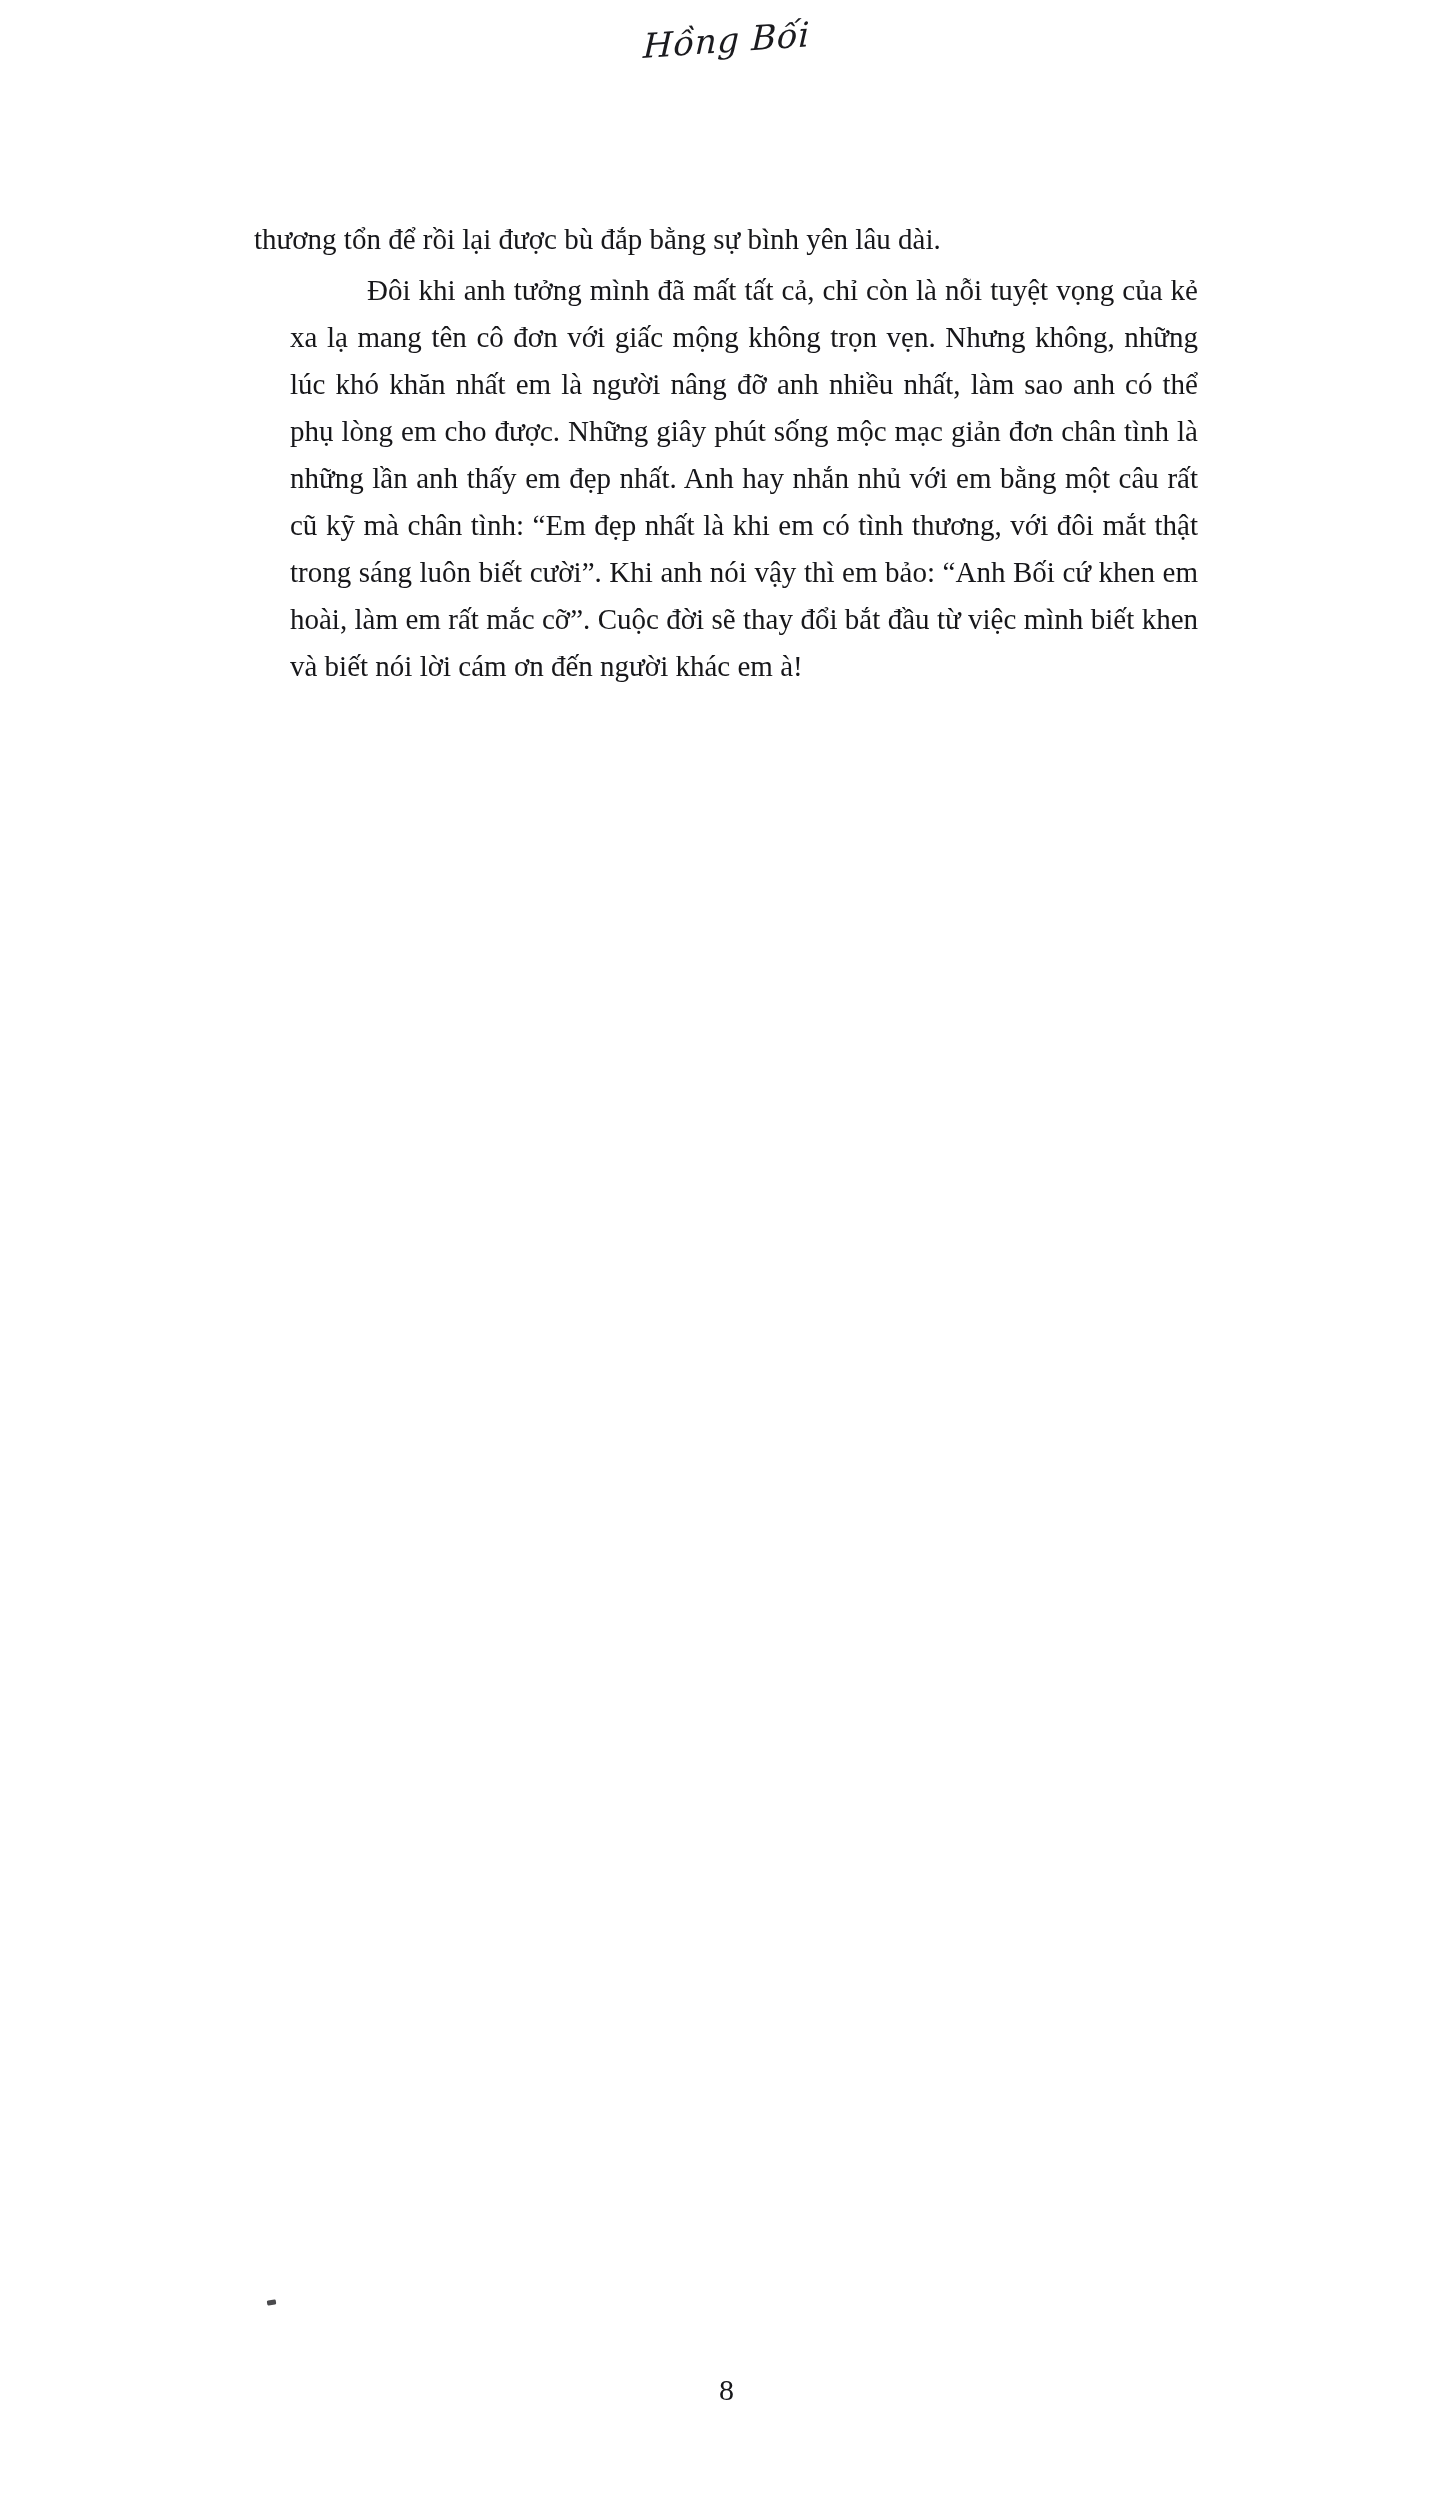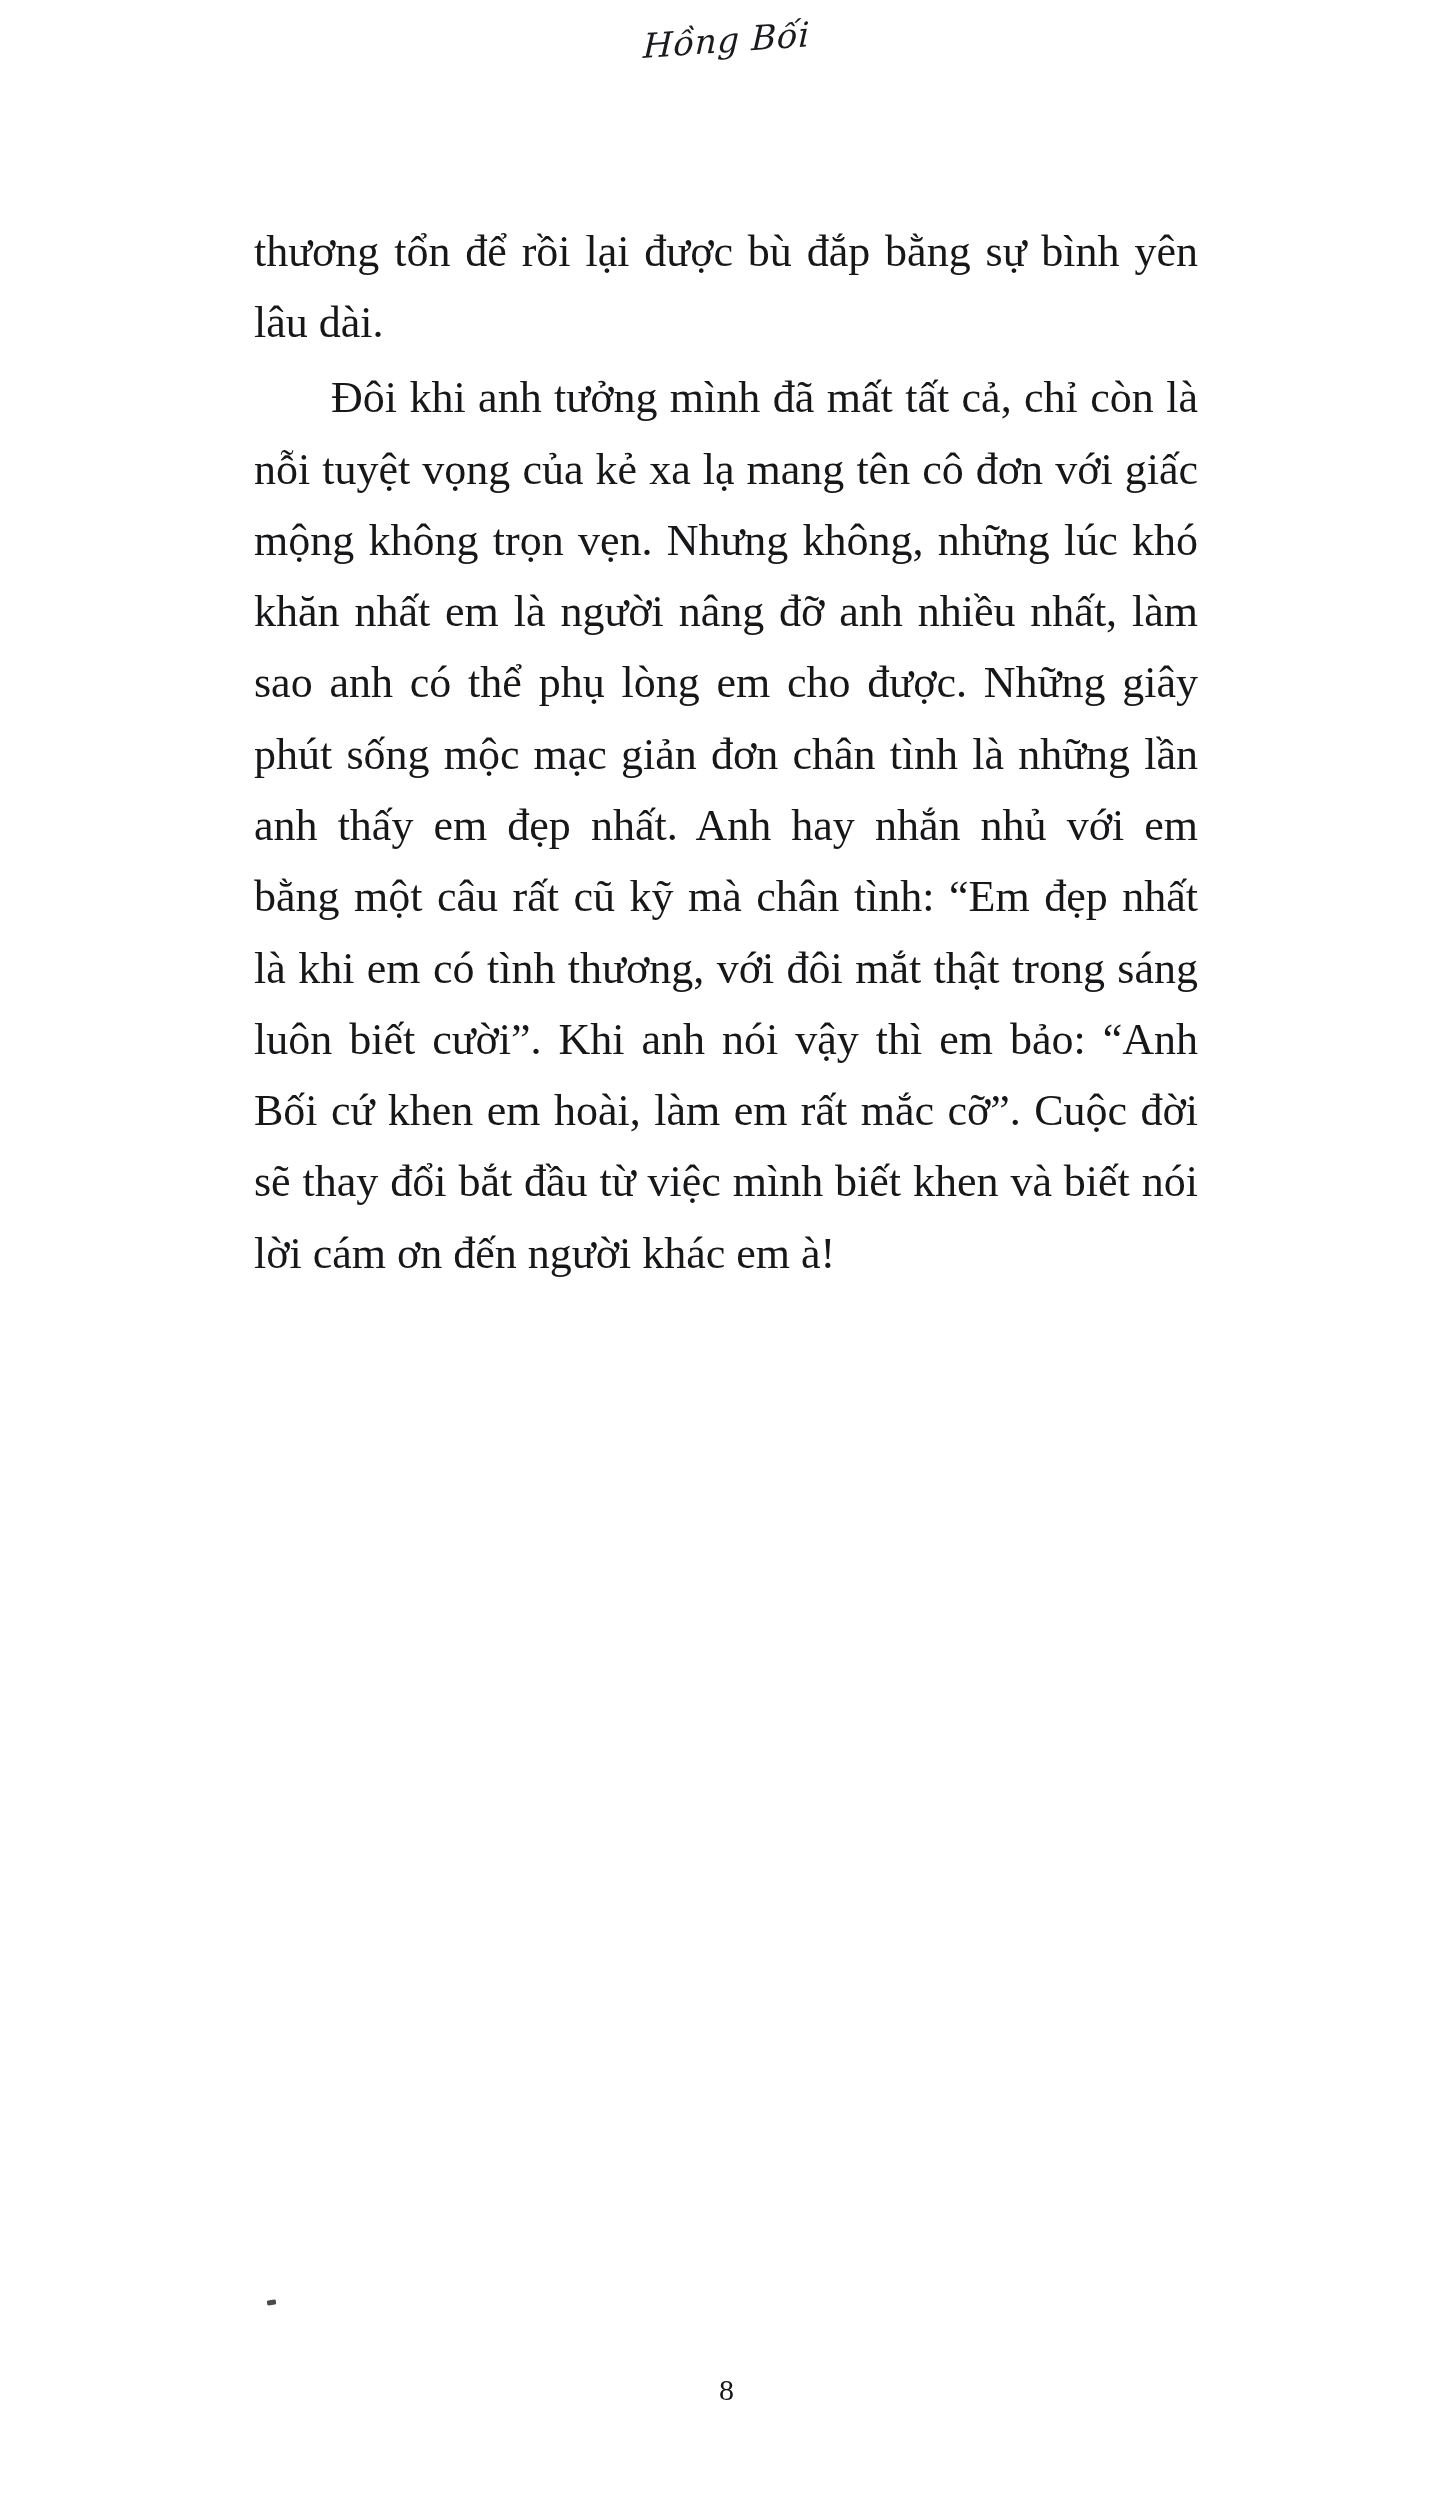--- a/index.html
+++ b/index.html
@@ -46,32 +46,33 @@
   
   .textblock {
     position: absolute;
     left: 254px;
     top: 216px;
     width: 944px;
   }
 
   .para {
     margin: 0 0 3.9px 0;
-    font-size: 44px;
+    font-size: 29px;
     line-height: 1.62;
     text-align: justify;
     text-justify: inter-word;
     hyphens: none;
     color: #17171a;
   }
   .para.cont {
     text-indent: 0;
   }
   .para.indent {
     text-indent: 77px;
+    margin-left: 36px;
   }
 
   
   .ink-dot {
     position: absolute;
     left: 267px;
     top: 2300px;
     width: 9.2px;
     height: 4.6px;
     background: #2a2a2e;

